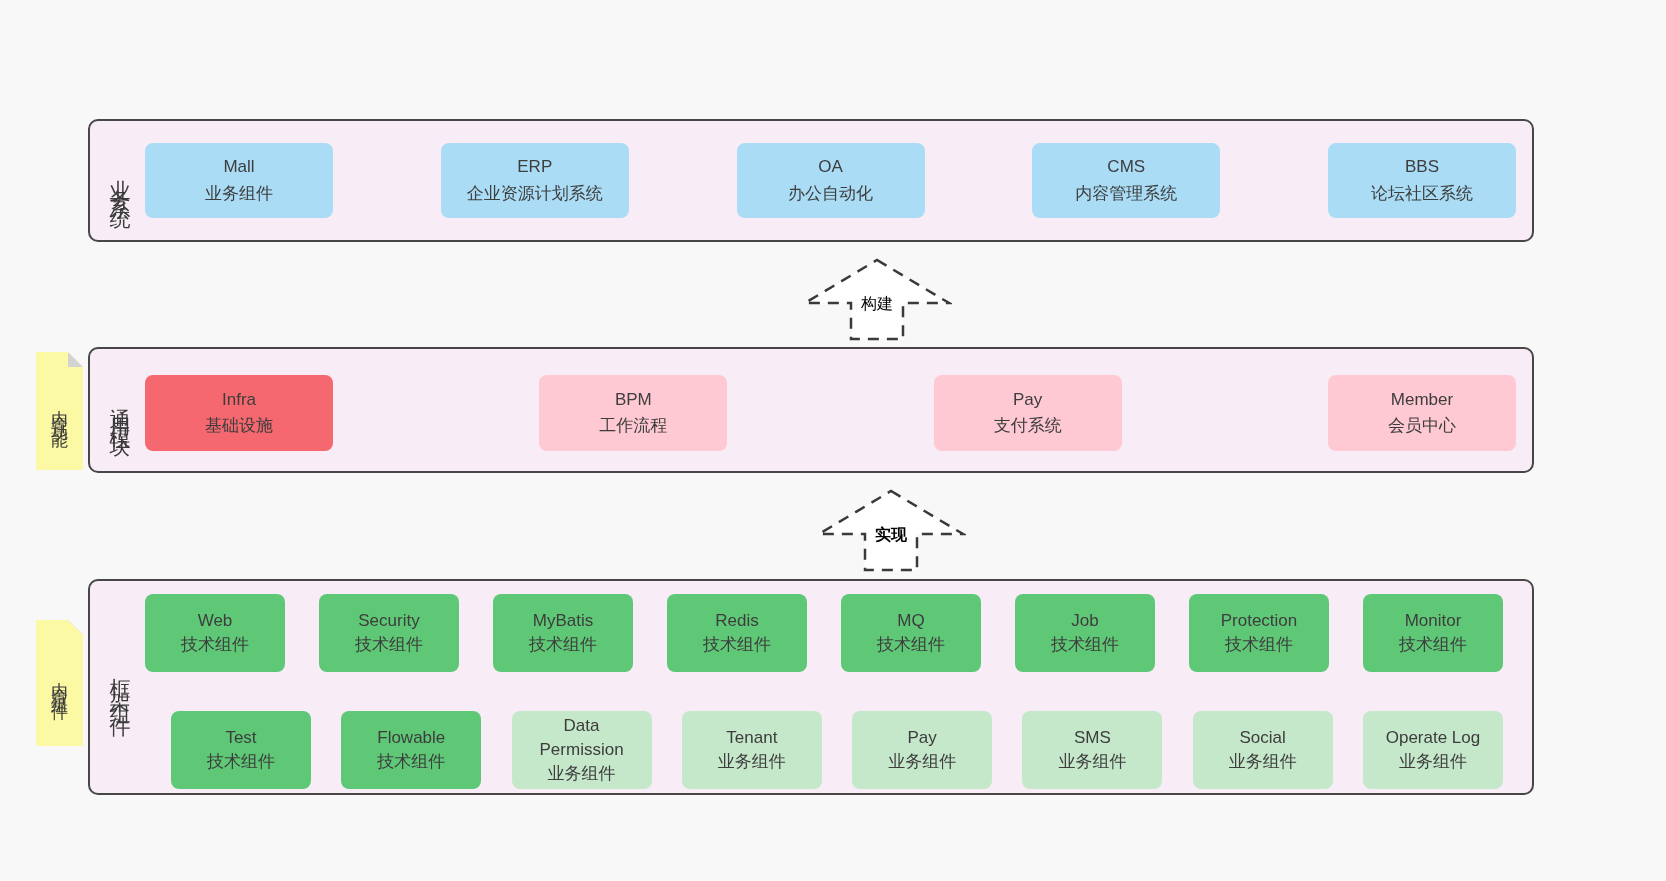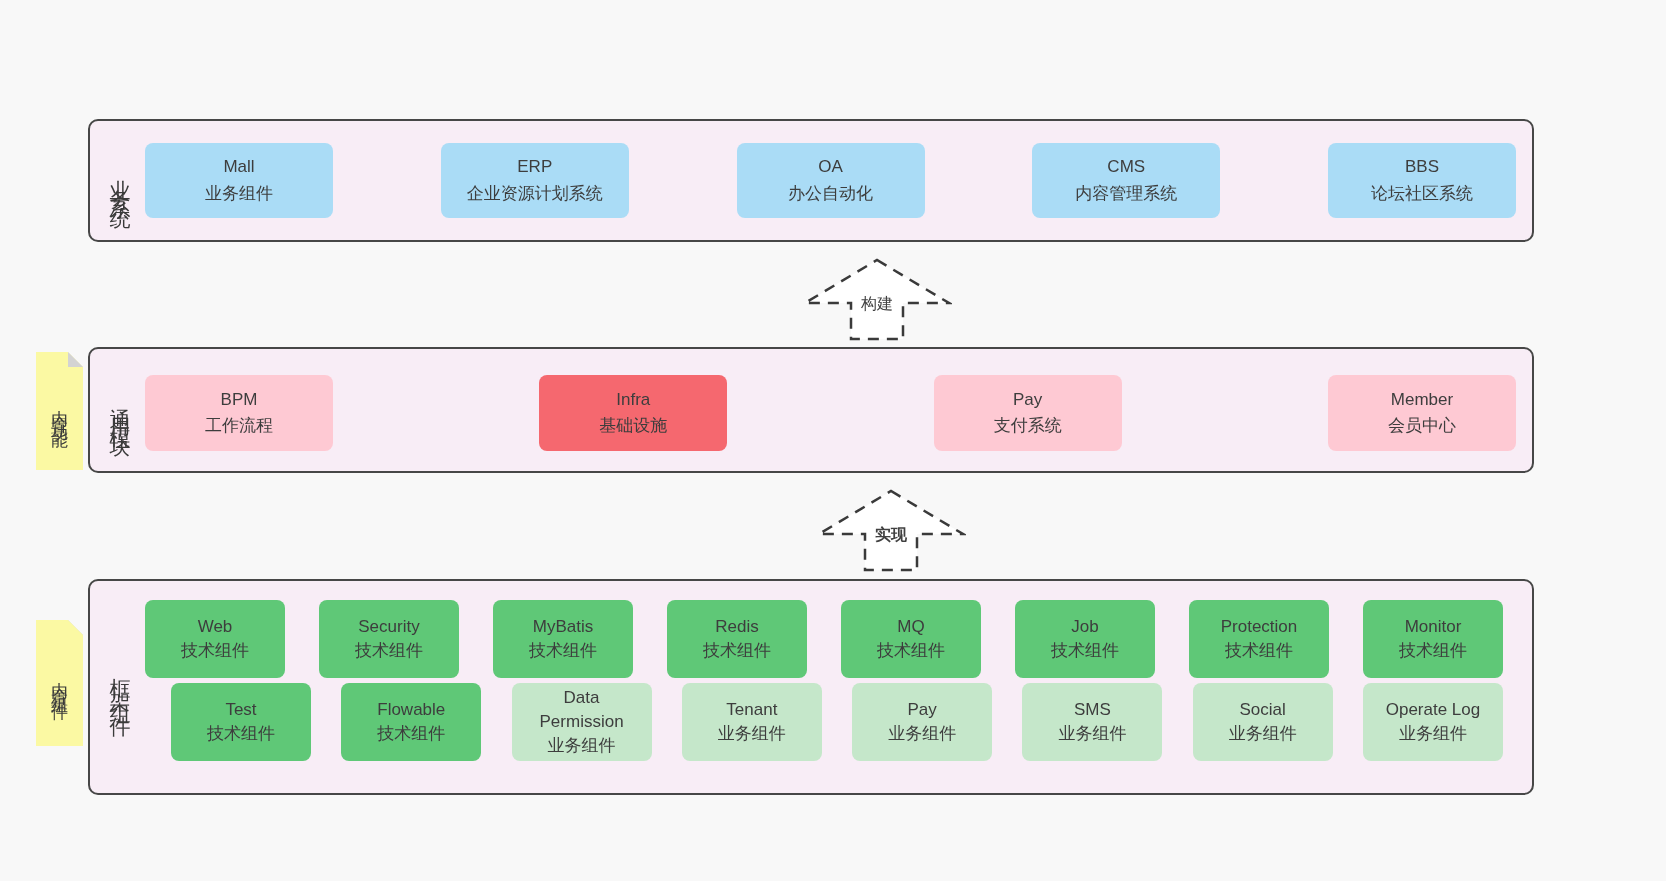--- a/index.html
+++ b/index.html
@@ -42,22 +42,22 @@
   .boxes {
     position: absolute;
     left: 55px;
     right: 16px;
     display: flex;
     justify-content: space-between;
   }
   #panel-business .boxes { top: 22px; height: 75px; }
   #panel-modules  .boxes { top: 26px; height: 76px; }
   #panel-framework .boxes { right: 29px; height: 78px; }
-  #row-tech { top: 19px; }
-  #row-biz  { top: 102px; padding-left: 26px; }
+  #row-tech { top: 13px; }
+  #row-biz  { top: 130px; padding-left: 26px; }
 
   .box {
     border-radius: 8px;
     display: flex;
     flex-direction: column;
     justify-content: center;
     align-items: center;
     text-align: center;
     font-size: 17px;
     line-height: 1.55;
@@ -107,21 +107,21 @@
   #arrow-build     { left: 802px; top: 257px; }
   #arrow-implement { left: 816px; top: 488px; font-weight: bold; }
   .arrow svg { position: absolute; inset: 0; }
   .arrow-label {
     position: absolute;
     top: 37px;
     left: 0;
     width: 100%;
     text-align: center;
     font-size: 16px;
-    color: #404040;
+    color: #000000;
   }
 </style>
 </head>
 <body>
 
 <section class="panel" id="panel-business">
   <div class="vlabel">业务系统</div>
   <div class="boxes">
     <div class="box blue box-wide">
       <span>Mall</span>
@@ -155,27 +155,27 @@
 
 <div class="note" id="note-functions">
   <span class="note-text">内置功能</span>
 </div>
 <div class="note-fold" style="left:68px; top:620px; position:absolute;"></div>
 <div class="note-fold" style="left:68px; top:352px; position:absolute;"></div>
 
 <section class="panel" id="panel-modules">
   <div class="vlabel">通用模块</div>
   <div class="boxes">
+    <div class="box red box-wide">
+      <span>Infra</span>
+      <span>基础设施</span>
+    </div>
     <div class="box pink box-wide">
       <span>BPM</span>
       <span>工作流程</span>
-    </div>
-    <div class="box red box-wide">
-      <span>Infra</span>
-      <span>基础设施</span>
     </div>
     <div class="box pink box-wide">
       <span>Pay</span>
       <span>支付系统</span>
     </div>
     <div class="box pink box-wide">
       <span>Member</span>
       <span>会员中心</span>
     </div>
   </div>

